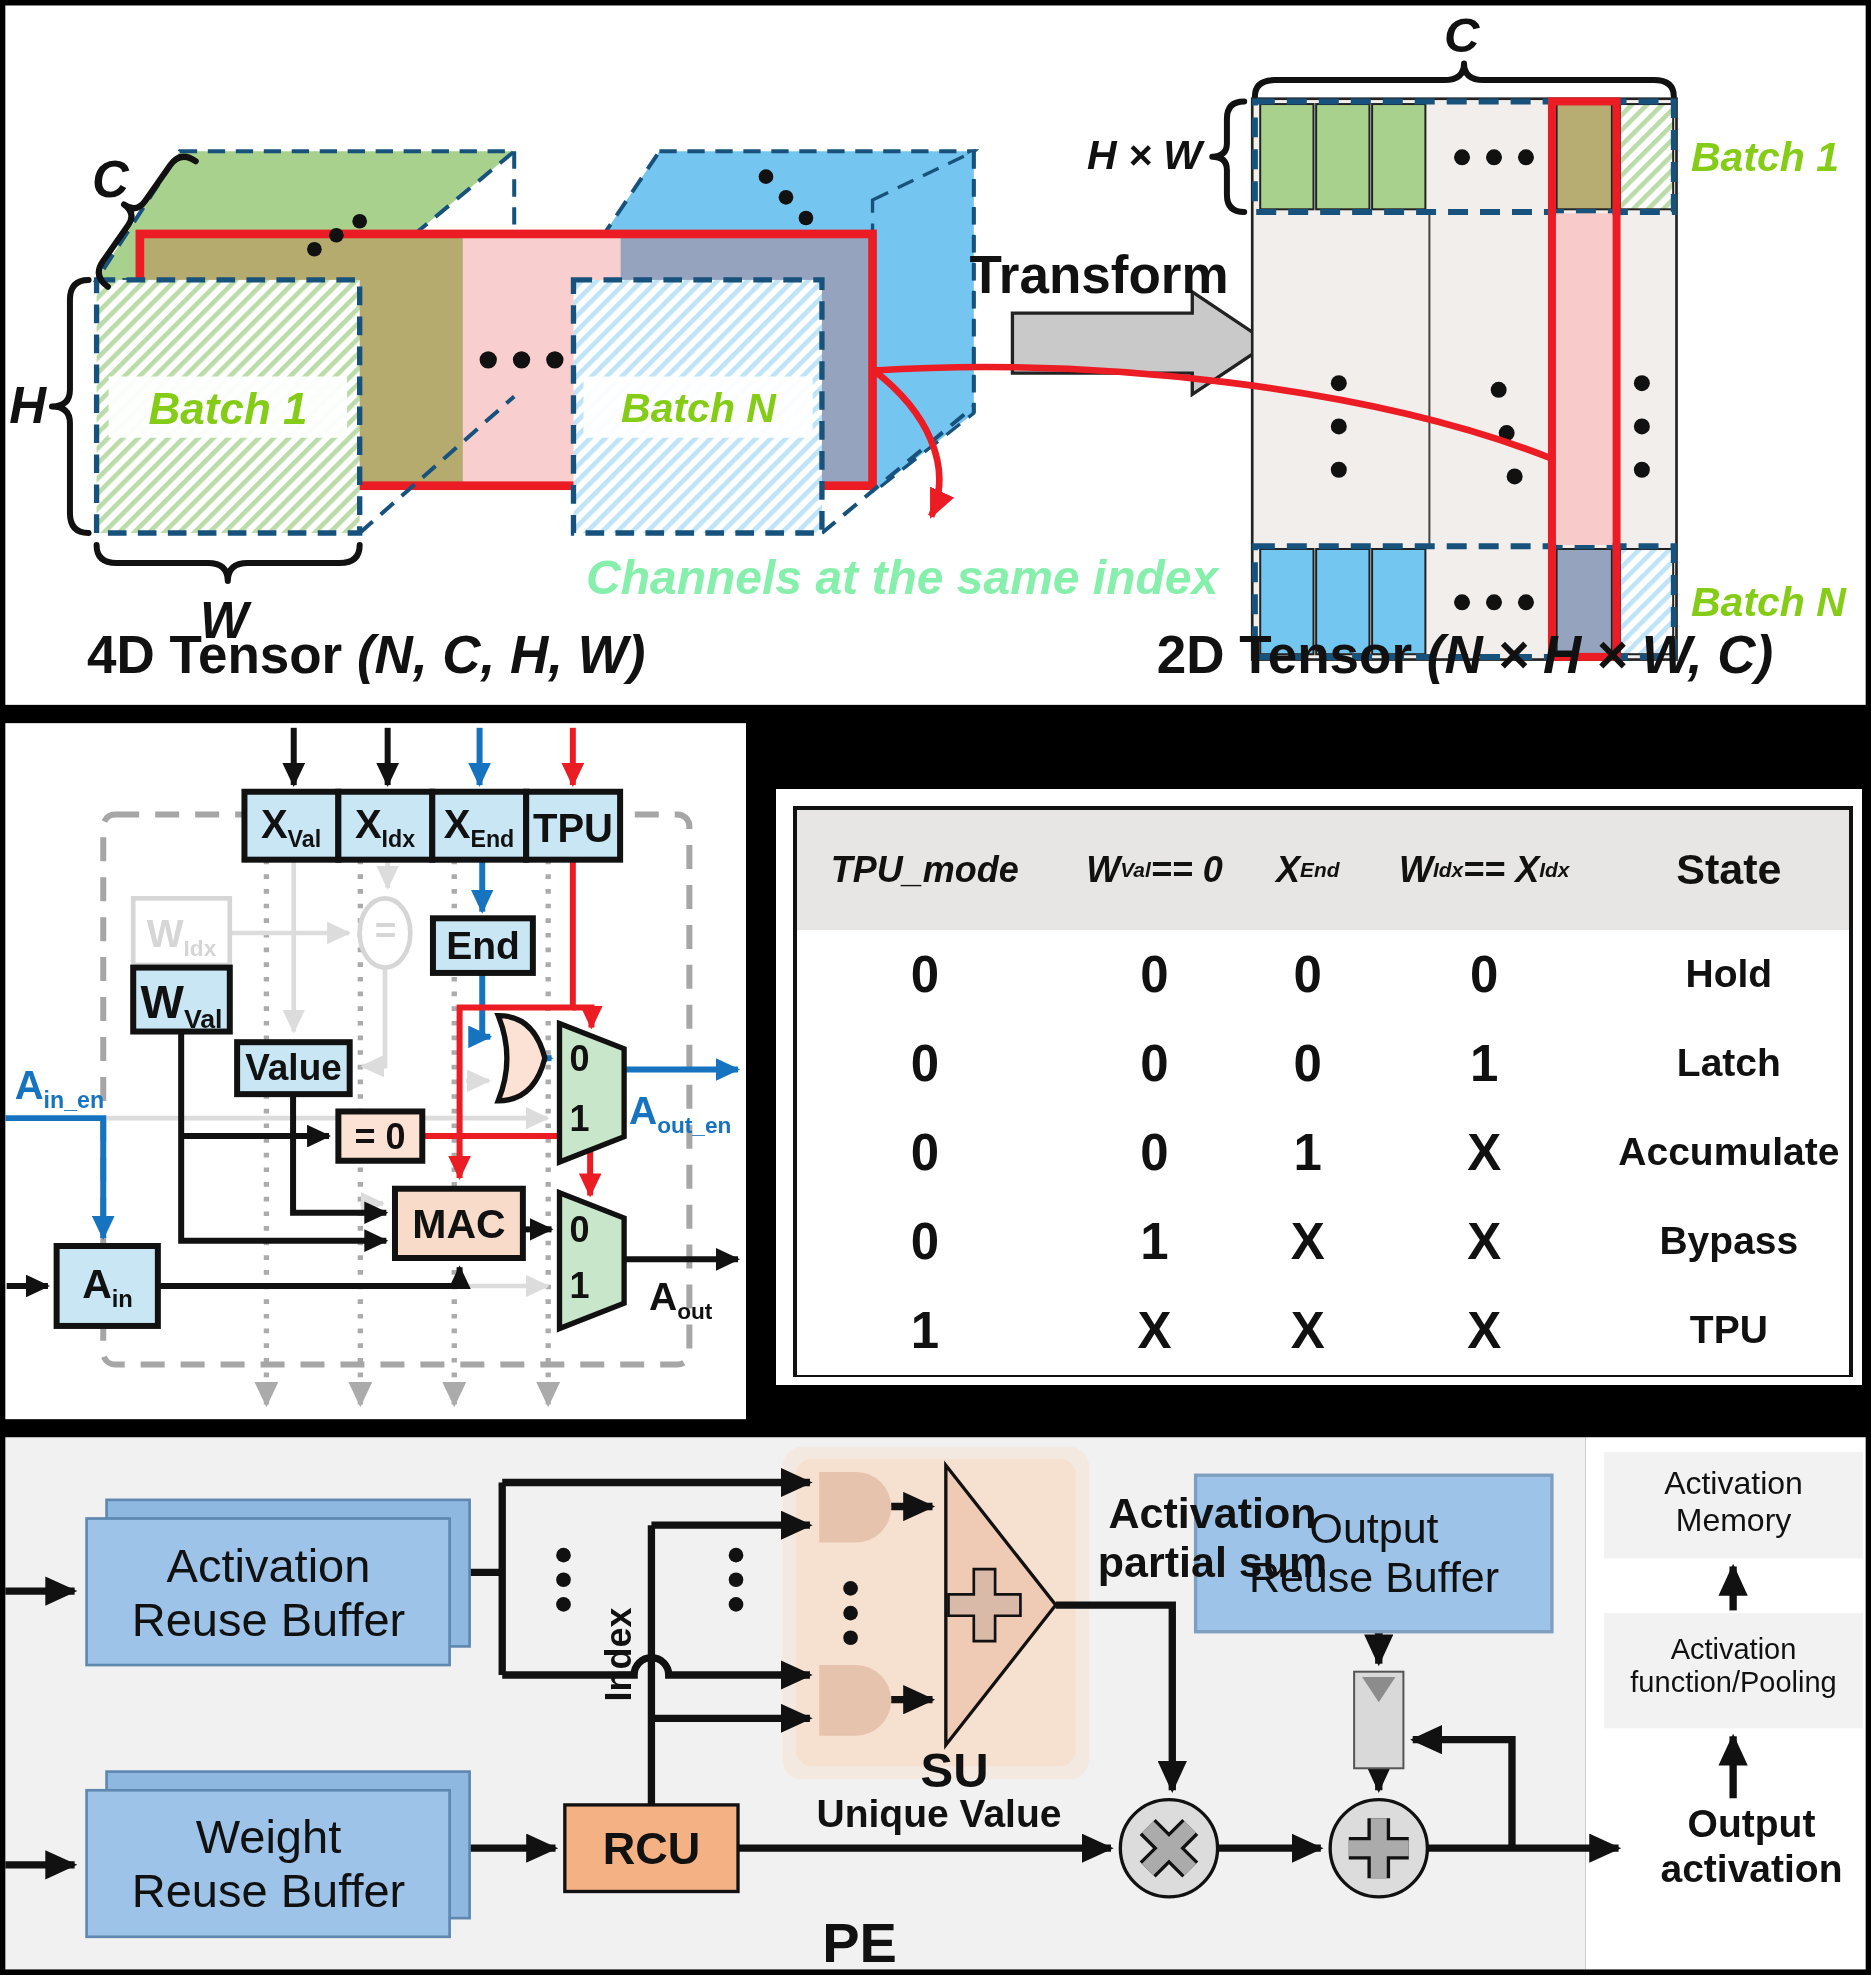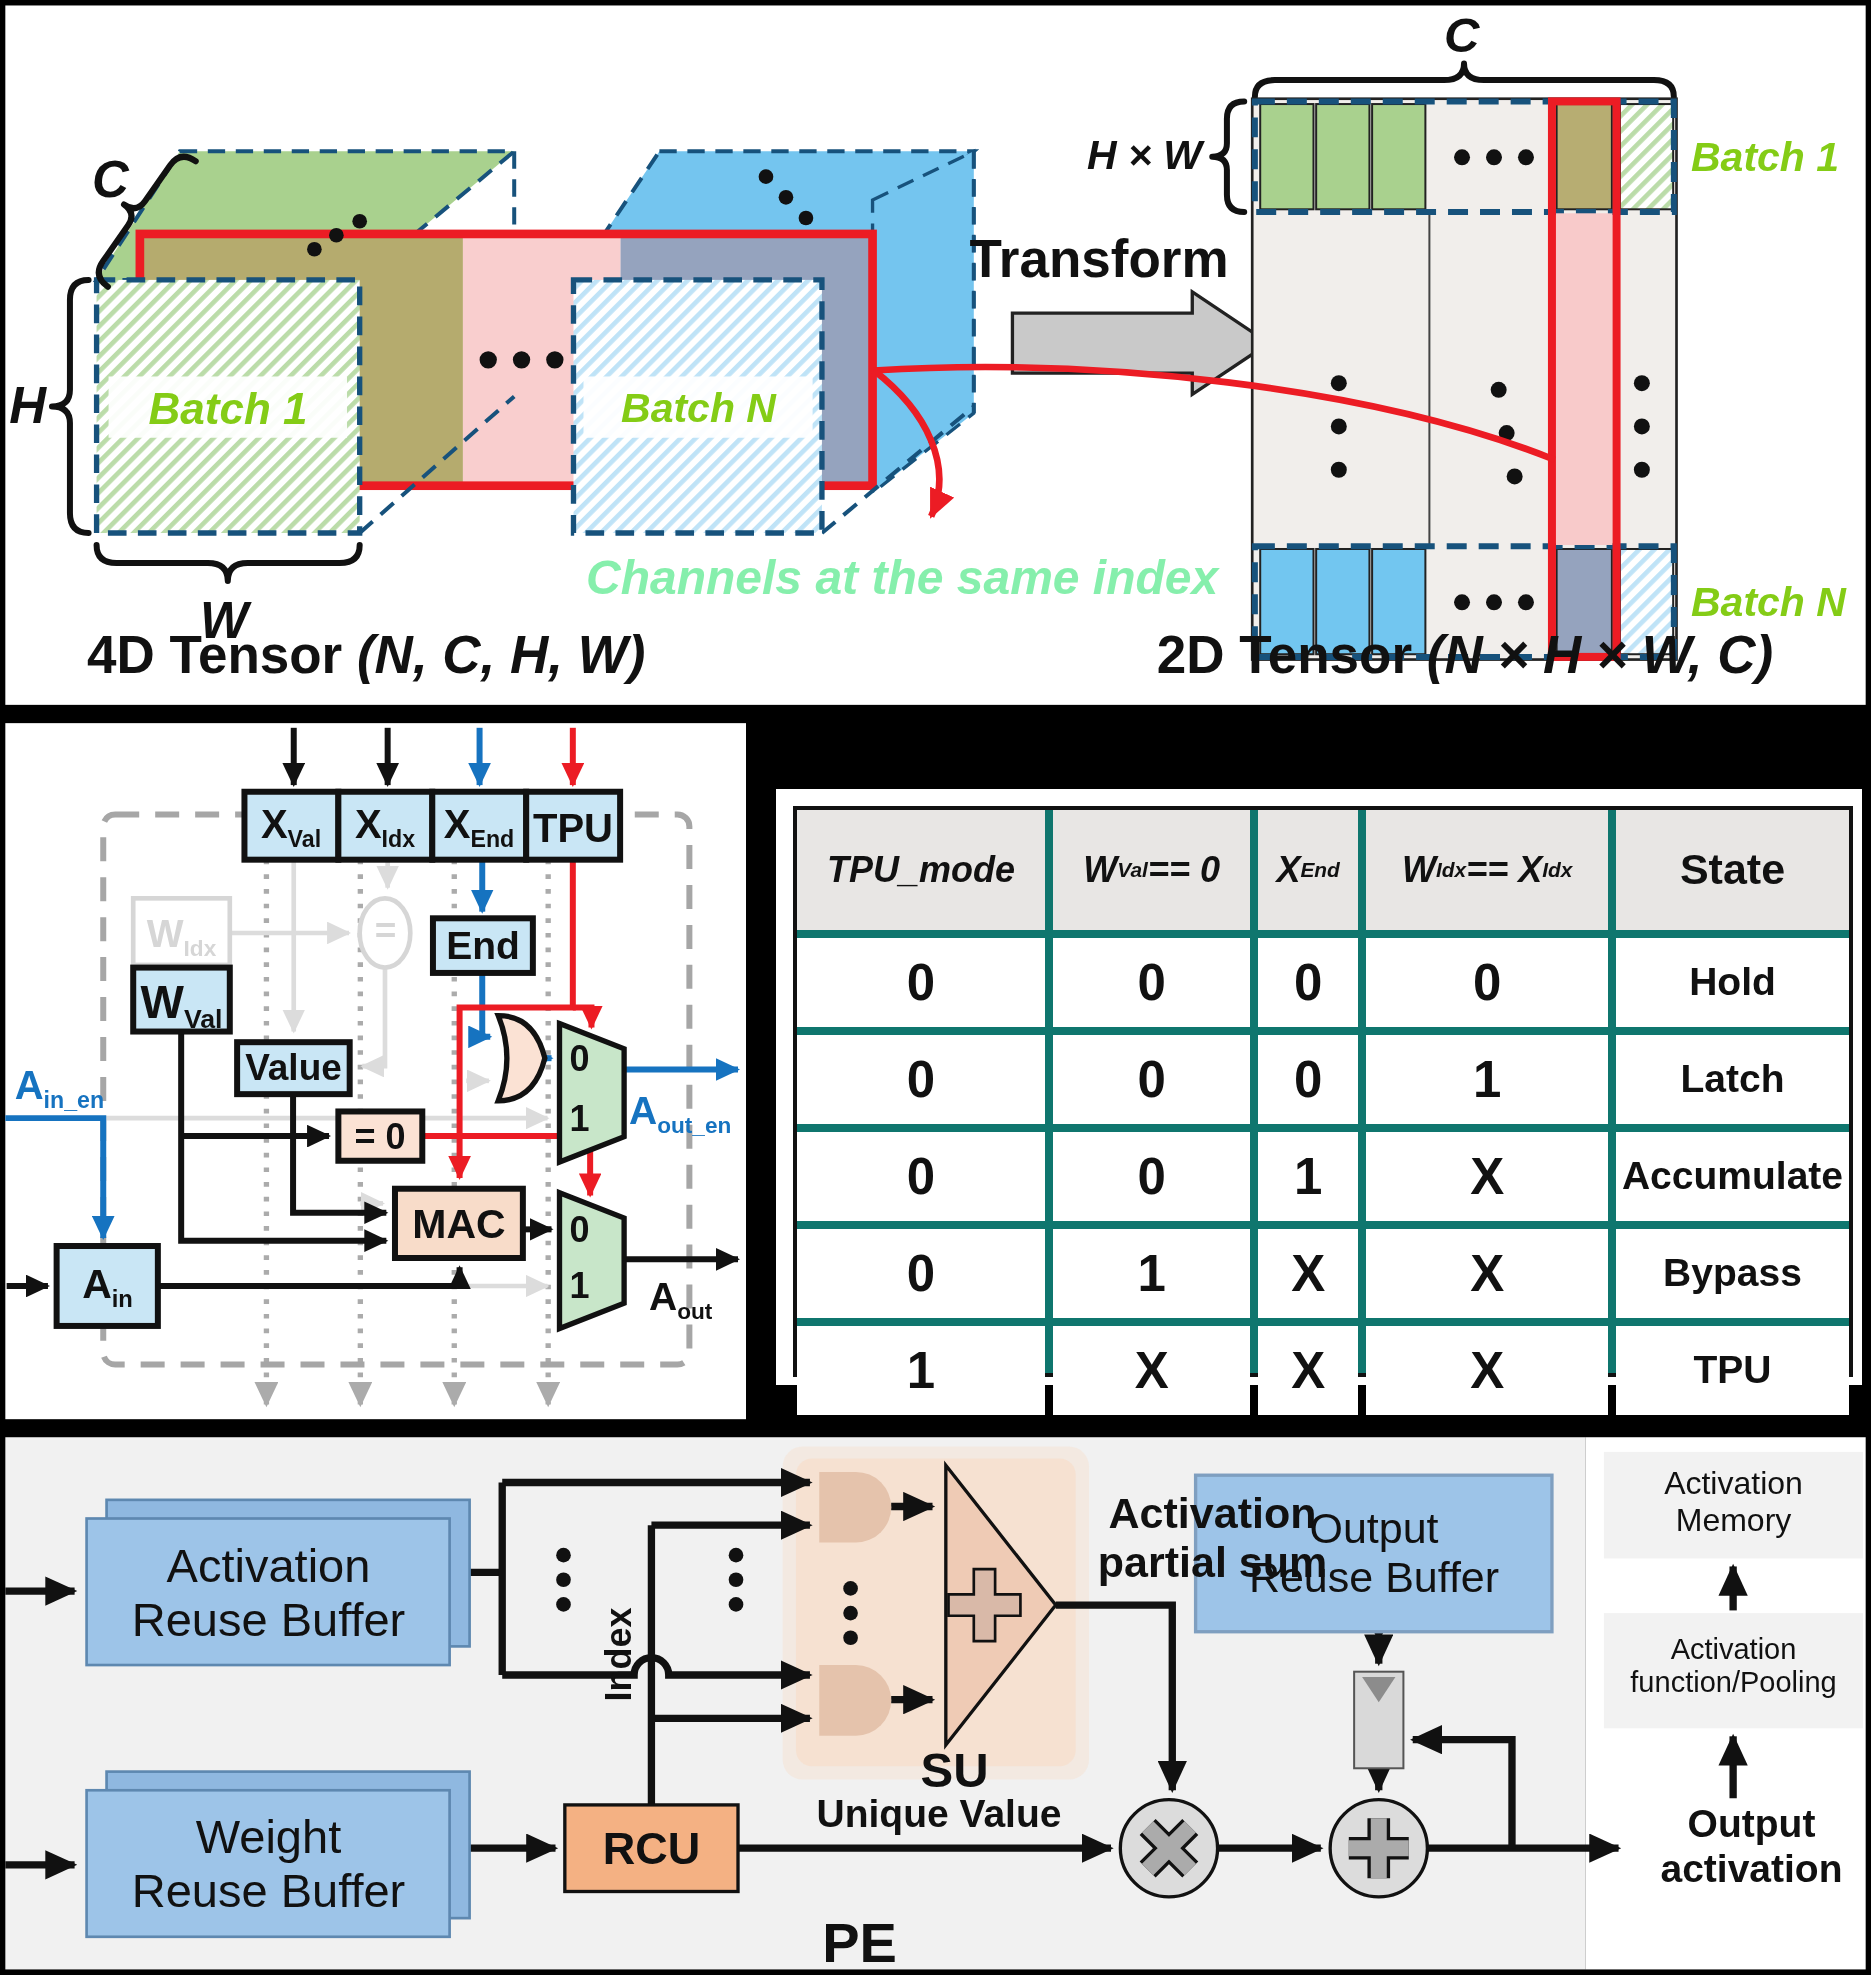--- a/index.html
+++ b/index.html
@@ -14,21 +14,21 @@
   .teal{color:#84cc16;}
   .bluew{color:#1673C0;}
   .redt{color:#86efac;}
   .ghostt{color:#D6D6D6;}
   .vert{transform:rotate(-90deg);transform-origin:center center;}
   
   #ttwrap{position:absolute;left:776px;top:789px;width:1086px;height:596px;background:#fff;}
   #tt{position:absolute;left:16.7px;top:16.7px;width:1052px;height:563px;display:grid;
       grid-template-columns:385fr 305fr 155fr 375fr 360fr;
       grid-template-rows:120px repeat(5,89px);
-      background:#0f766e;gap:8px;border:4px solid #111;}
+      background:#0f766e;gap:0;border:4px solid #111;}
   #tt > div{background:#fff;display:flex;align-items:center;justify-content:center;
             font-weight:bold;font-size:51px;}
   #tt > div.hd{background:#E8E6E4;font-size:36px;font-style:italic;}
   #tt > div.hd.st{font-style:normal;font-size:43px;}
   #tt > div.sn{font-size:39px;}
   .two{line-height:1.15;}
 </style>
 </head>
 <body>
 <div id="root">
@@ -370,21 +370,21 @@
     <div>X</div>
     <div class="sn">TPU</div>
   </div>
 </div>
 
 <div class="lbl b i" style="left:92px;top:152px;font-size:51px">C</div>
 <div class="lbl b i" style="left:9.3px;top:378px;font-size:51px">H</div>
 <div class="lbl b i" style="left:200px;top:593px;font-size:51px">W</div>
 <div class="lbl b i teal ctr" style="left:110px;top:385px;width:236px;font-size:44px">Batch 1</div>
 <div class="lbl b i teal ctr" style="left:584px;top:386px;width:229px;font-size:41px">Batch N</div>
-<div class="lbl b ctr" style="left:966px;top:230px;width:266px;font-size:53px">Transform</div>
+<div class="lbl b ctr" style="left:966px;top:246px;width:266px;font-size:53px">Transform</div>
 <div class="lbl b i redt ctr" style="left:586px;top:552px;width:599px;font-size:48px">Channels at the same index</div>
 <div class="lbl b ctr" style="left:87px;top:626px;width:520px;font-size:53px"><span>4D Tensor </span><span class="i">(N, C, H, W)</span></div>
 <div class="lbl b ctr" style="left:1152px;top:626px;width:626px;font-size:53px"><span>2D Tensor </span><span class="i">(N × H × W, C)</span></div>
 <div class="lbl b i" style="left:1049px;top:133px;width:153px;font-size:41px;text-align:right">H × W</div>
 <div class="lbl b i" style="left:1444px;top:9.3px;font-size:49px">C</div>
 <div class="lbl b i teal" style="left:1691px;top:135px;font-size:41px">Batch 1</div>
 <div class="lbl b i teal" style="left:1691px;top:580px;font-size:41px">Batch N</div>
 
 <div class="lbl b ctr" style="left:244px;top:803px;width:94px;font-size:40px">X<sub>Val</sub></div>
 <div class="lbl b ctr" style="left:338px;top:803px;width:94px;font-size:40px">X<sub>Idx</sub></div>

